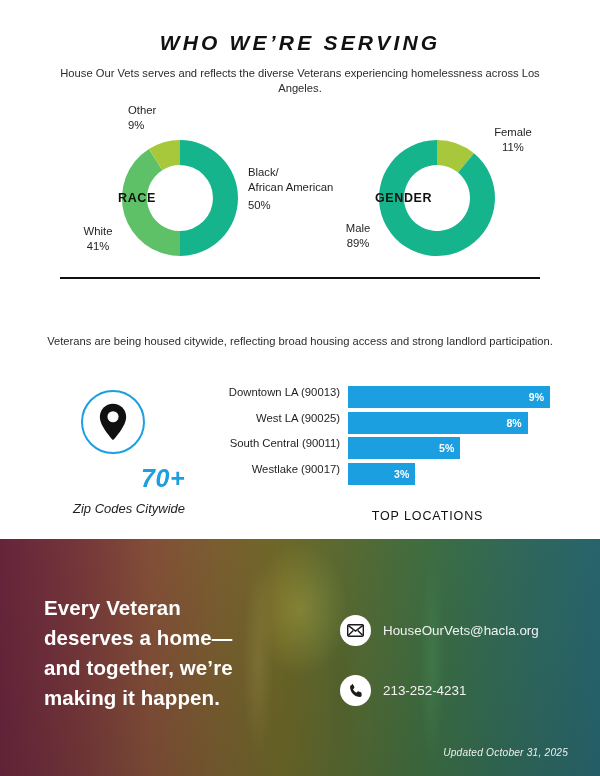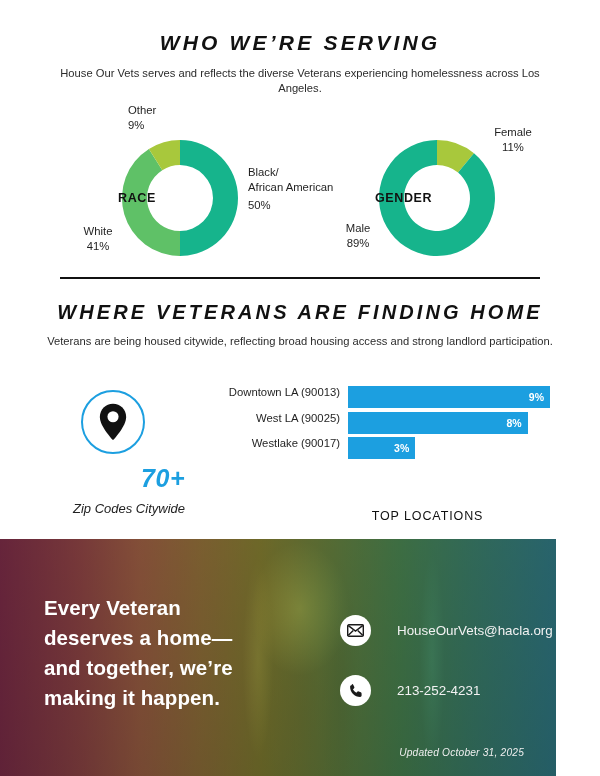--- a/index.html
+++ b/index.html
@@ -95,21 +95,21 @@
   }
   .bar-axis-title {
     position:absolute; top:509px; left:195px; width:355px;
     padding-left:110px;
     text-align:center;
     font-size:12.5px; font-weight:normal; letter-spacing:0.9px; color:#111;
   }
 
   
   .banner {
-    position:absolute; left:0; top:539px; width:556px; height:237px;
+    position:absolute; left:0; top:539px; width:600px; height:237px;
     overflow:hidden;
   }
   .banner-photo {
     position:absolute; inset:0;
     background:
       radial-gradient(ellipse 70px 95px at 300px 70px, rgba(235,215,170,.85), rgba(235,215,170,0) 70%),
       radial-gradient(ellipse 50px 120px at 300px 180px, rgba(120,100,70,.55), rgba(120,100,70,0) 70%),
       radial-gradient(ellipse 22px 140px at 258px 120px, rgba(225,225,215,.40), rgba(225,225,215,0) 70%),
       radial-gradient(ellipse 18px 150px at 432px 120px, rgba(210,220,200,.35), rgba(210,220,200,0) 70%),
       radial-gradient(ellipse 30px 160px at 340px 150px, rgba(90,80,55,.35), rgba(90,80,55,0) 70%),
@@ -138,21 +138,21 @@
       rgba(147,145,58,.38) 47%,
       rgba(77,151,99,.40) 72%,
       rgba(45,126,149,.52) 100%);
   }
   .banner-inner { position:absolute; inset:0; }
   .headline {
     position:absolute; left:44px; top:54px;
     font-size:20.5px; font-weight:bold; line-height:1.47;
     color:#ffffff; letter-spacing:0.1px;
   }
-  .contact { position:absolute; display:flex; align-items:center; gap:26px; }
+  .contact { position:absolute; display:flex; align-items:center; gap:12px; }
   #contact-email { left:340px; top:76px; }
   #contact-phone { left:340px; top:136px; }
   .contact-badge {
     width:31px; height:31px; border-radius:50%;
     background:#ffffff; flex:0 0 auto;
     display:flex; align-items:center; justify-content:center;
   }
   .contact-text { font-size:13.4px; color:#f2f2f2; white-space:nowrap; }
   .updated {
     position:absolute; right:32px; top:208px;
@@ -215,21 +215,20 @@
     <span class="pct">11%</span>
   </div>
 
   <div class="lbl" style="left:336px; top:221px; text-align:center; width:44px;">
     <span>Male</span>
     <span class="pct">89%</span>
   </div>
 
   <div class="divider" id="div-1"></div>
 
-  <div class="sec-title" id="title-2">WHERE VETERANS ARE FINDING HOME</div>
   <div class="sec-sub" id="sub-2">Veterans are being housed citywide, reflecting broad housing access and strong landlord participation.</div>
 
   <div class="stat" style="left:40px; top:390px; width:145px;">
     <div class="stat-circle">
       <svg width="34" height="38" viewBox="0 0 24 28">
         <path d="M12 0.6C6.6 0.6 2.3 4.9 2.3 10.3c0 7 9.7 17.1 9.7 17.1s9.7-10.1 9.7-17.1C21.7 4.9 17.4 0.6 12 0.6z" fill="#111111"></path>
         <circle cx="12" cy="10.1" r="4.1" fill="#ffffff"></circle>
       </svg>
     </div>
     <div class="stat-num">70+</div>
@@ -250,20 +249,28 @@
     <div class="bar-row">
       <div class="bar-label">West LA (90025)</div>
       <div class="bar-track">
         <div class="bar-fill" style="width:88.9%;">
           <span>8%</span>
         </div>
       </div>
     </div>
 
 
+    <div class="bar-row">
+      <div class="bar-label">South Central (90011)</div>
+      <div class="bar-track">
+        <div class="bar-fill" style="width:55.6%;">
+          <span>5%</span>
+        </div>
+      </div>
+    </div>
 
     <div class="bar-row">
       <div class="bar-label">Westlake (90017)</div>
       <div class="bar-track">
         <div class="bar-fill" style="width:33.3%;">
           <span>3%</span>
         </div>
       </div>
     </div>
 

